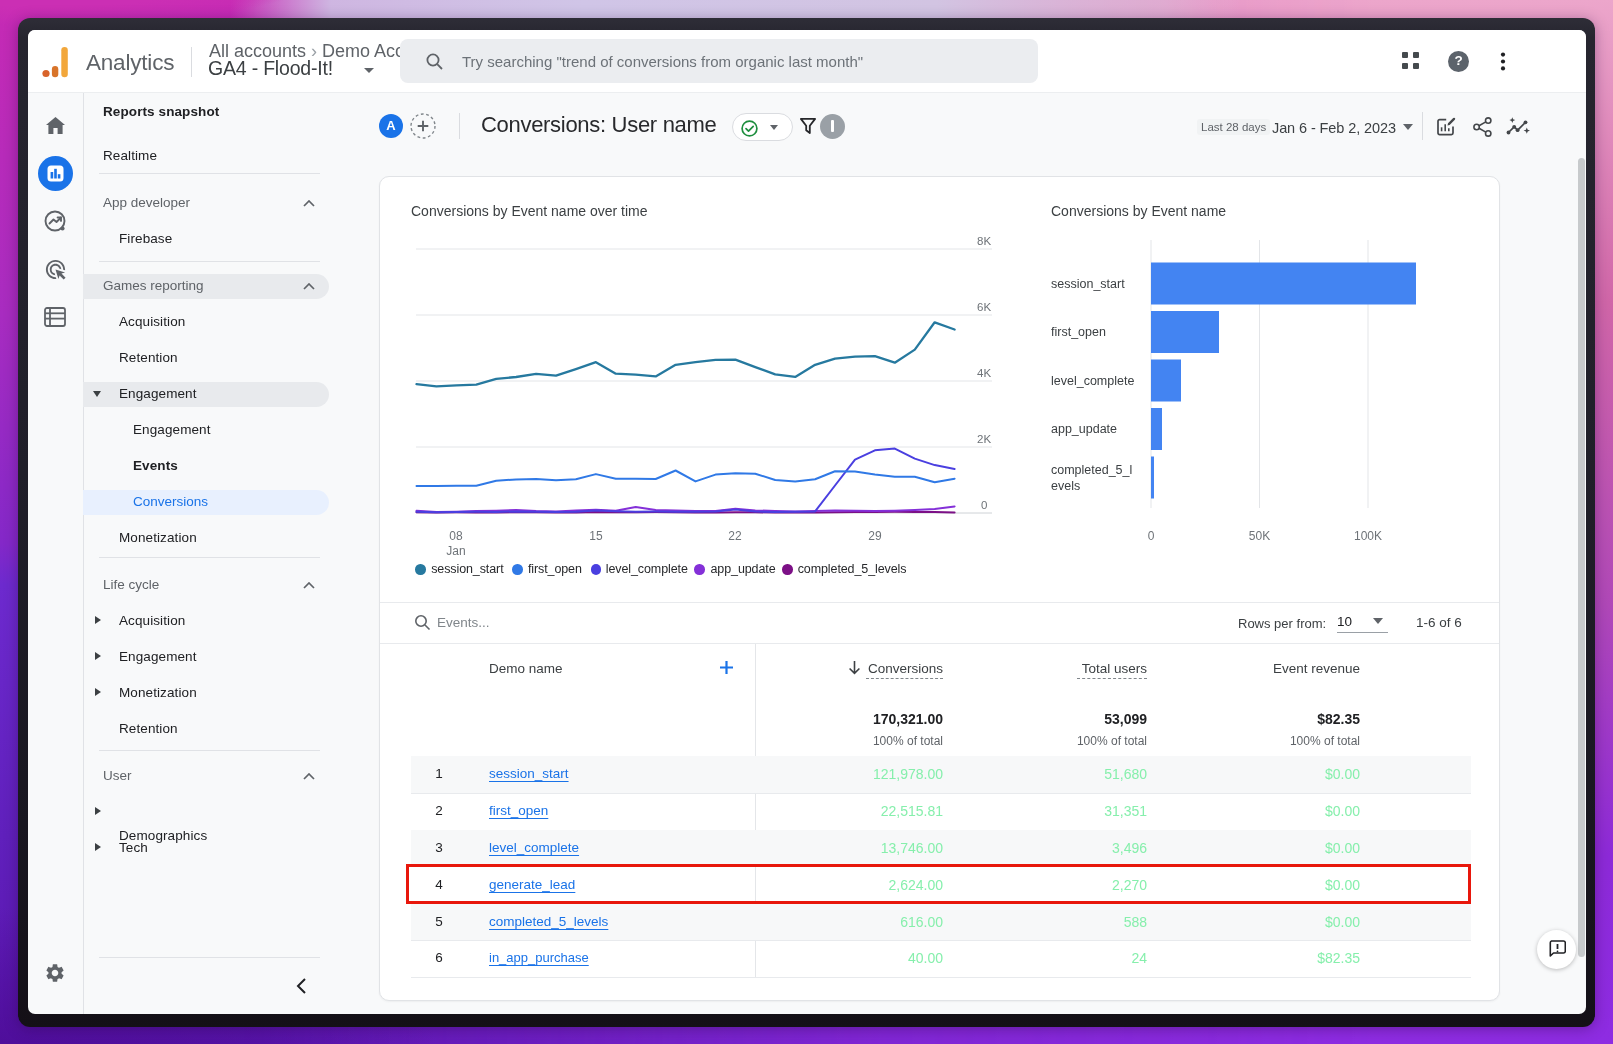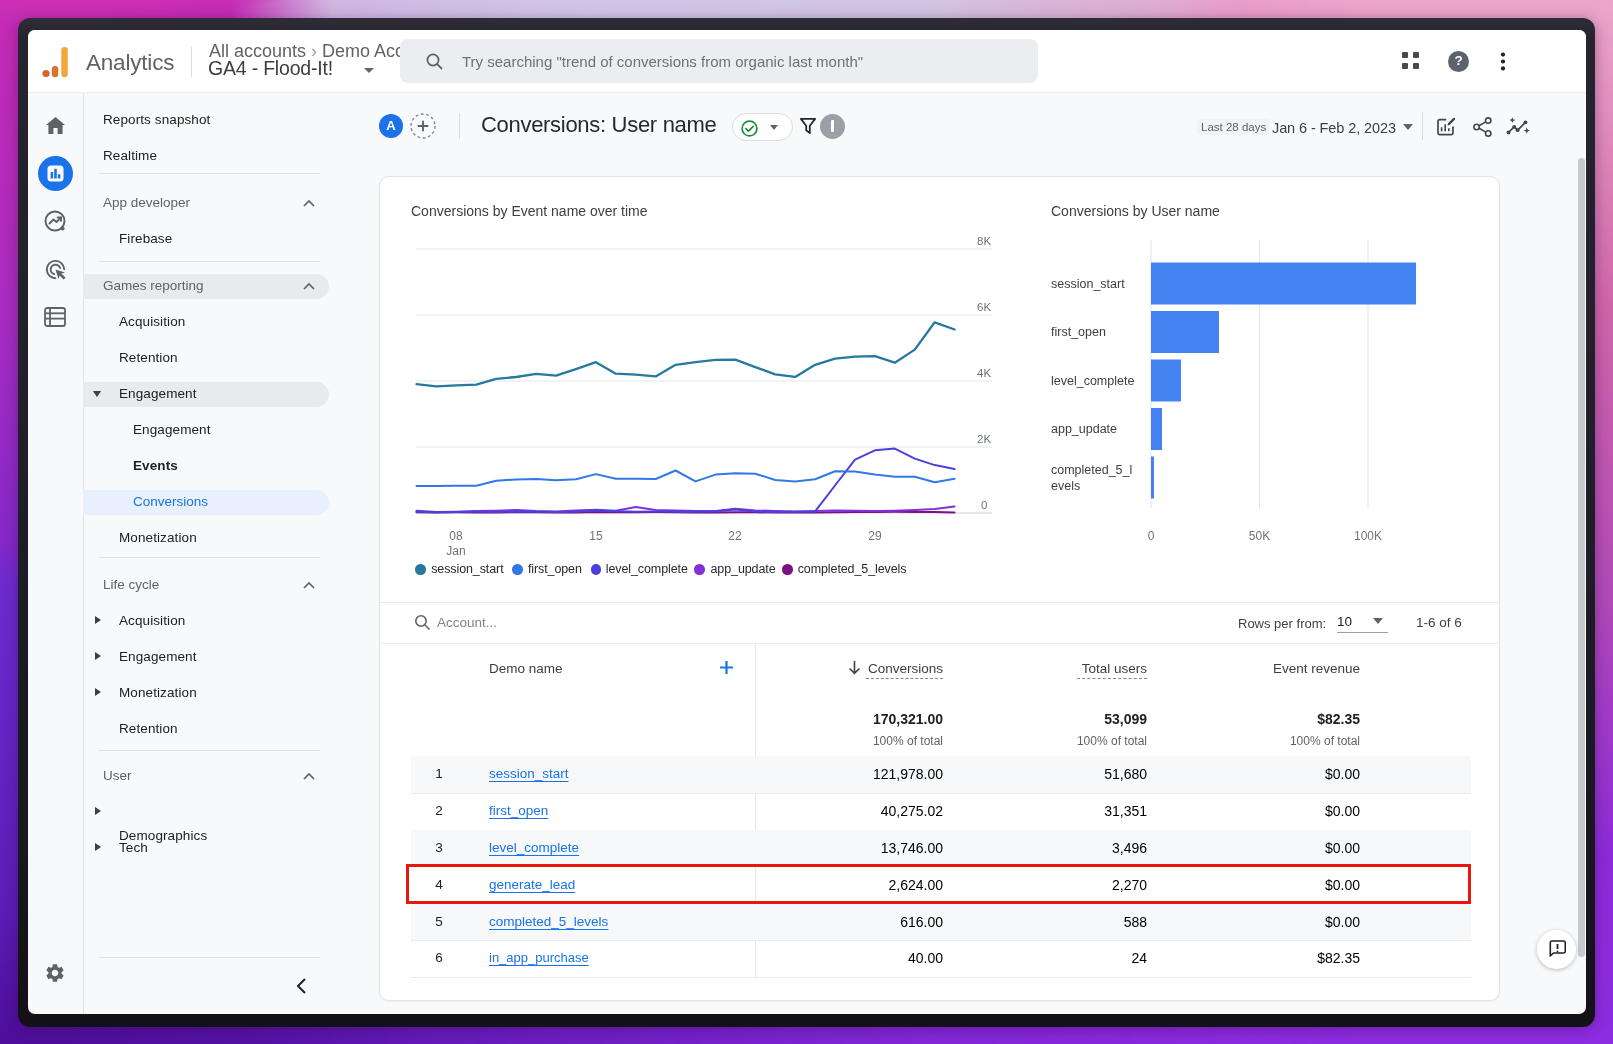--- a/index.html
+++ b/index.html
@@ -10,21 +10,21 @@
 .screen{position:absolute;left:28px;top:30px;width:1558px;height:984px;background:#f8f9fa;border-radius:7px;overflow:hidden}
 .topbar{position:absolute;left:28px;top:30px;width:1558px;height:63px;background:#fff;border-radius:7px 7px 0 0}
 .g7{color:#5f6368}
 .g8{color:#3c4043}
 .g9{color:#202124}
 .navtxt{font-size:13.5px;color:#202124;letter-spacing:.1px}
 .navhead{font-size:13.5px;color:#5f6368}
 .hr{position:absolute;height:1px;background:#e0e2e6}
 .vr{position:absolute;width:1px;background:#dadce0}
 .link{color:#1a73e8;text-decoration:underline;text-underline-offset:3px;text-decoration-thickness:1px}
-.num{font-size:14px;color:#000000}
+.num{font-size:14px;color:#86efac}
 .rt{text-align:right}
 </style></head>
 <body>
 <div id="page">
 <svg class="abs" style="left:0;top:0" width="1613" height="1044" viewBox="0 0 1613 1044">
 <defs>
 <linearGradient id="wl" x1="0" y1="0" x2="0" y2="1">
 <stop offset="0" stop-color="#c62ab4"></stop>
           <stop offset=".3" stop-color="#a82cc0"></stop>
 <stop offset=".52" stop-color="#8428c8"></stop>
@@ -127,21 +127,21 @@
     </svg>
 <svg class="abs" style="left:44px;top:307px" width="22" height="20" viewBox="0 0 22 20" fill="none" stroke="#5f6368" stroke-width="1.8">
       <rect x="1" y="1" width="20" height="18" rx="2"></rect>
       <line x1="1" y1="6.3" x2="21" y2="6.3"></line>
       <line x1="1" y1="11.6" x2="21" y2="11.6"></line>
       <line x1="6" y1="1" x2="6" y2="19"></line>
     </svg>
 <svg class="abs" style="left:44px;top:962px" width="22" height="22" viewBox="0 0 24 24" fill="#5f6368">
       <path d="M19.14 12.94c.04-.3.06-.61.06-.94 0-.32-.02-.64-.07-.94l2.03-1.58c.18-.14.23-.41.12-.61l-1.92-3.32c-.12-.22-.37-.29-.59-.22l-2.39.96c-.5-.38-1.03-.7-1.62-.94l-.36-2.54c-.04-.24-.24-.41-.48-.41h-3.84c-.24 0-.43.17-.47.41l-.36 2.54c-.59.24-1.13.57-1.62.94l-2.39-.96c-.22-.08-.47 0-.59.22L2.74 8.87c-.12.21-.08.47.12.61l2.03 1.58c-.05.3-.09.63-.09.94s.02.64.07.94l-2.03 1.58c-.18.14-.23.41-.12.61l1.92 3.32c.12.22.37.29.59.22l2.39-.96c.5.38 1.03.7 1.62.94l.36 2.54c.05.24.24.41.48.41h3.84c.24 0 .44-.17.47-.41l.36-2.54c.59-.24 1.13-.56 1.62-.94l2.39.96c.22.08.47 0 .59-.22l1.92-3.32c.12-.22.07-.47-.12-.61l-2.01-1.58zM12 15.6c-1.98 0-3.6-1.62-3.6-3.6s1.62-3.6 3.6-3.6 3.6 1.62 3.6 3.6-1.62 3.6-3.6 3.6z"></path>
     </svg>
-<div class="abs navtxt" style="left:103px;top:112px;font-weight:400">Reports snapshot</div>
+<div class="abs navtxt" style="left:103px;top:104px;font-weight:700">Reports snapshot</div>
 <div class="abs navtxt" style="left:103px;top:148px;font-weight:400">Realtime</div>
 <div class="hr" style="left:99px;top:173px;width:221px"></div>
 <div class="abs navhead" style="left:103px;top:195px;font-weight:400">App developer</div>
 <svg class="abs" style="left:303px;top:200px" width="12" height="7" viewBox="0 0 12 7" fill="none" stroke="#5f6368" stroke-width="1.7">
       <path d="M1 6 L6 1 L11 6"></path>
     </svg>
 <div class="abs navtxt" style="left:119px;top:231px;font-weight:400">Firebase</div>
 <div class="hr" style="left:99px;top:261px;width:221px"></div>
 <div class="abs" style="left:83px;top:274px;width:246px;height:25px;background:#e8eaed;border-radius:0 14px 14px 0"></div>
 <div class="abs navhead" style="left:103px;top:278px;font-weight:400">Games reporting</div>
@@ -226,21 +226,21 @@
       <circle cx="2.5" cy="16.5" r="1.9" fill="#44474a" stroke="none"></circle>
       <circle cx="8.2" cy="10.8" r="1.9" fill="#44474a" stroke="none"></circle>
       <circle cx="11.6" cy="14.2" r="1.9" fill="#44474a" stroke="none"></circle>
       <circle cx="19.5" cy="6.3" r="1.9" fill="#44474a" stroke="none"></circle>
       <path d="M6.3 1.2 L7.1 3.3 L9.2 4.1 L7.1 4.9 L6.3 7 L5.5 4.9 L3.4 4.1 L5.5 3.3 Z" fill="#44474a" stroke="none"></path>
       <path d="M20.8 11.4 L21.7 13.7 L24 14.6 L21.7 15.5 L20.8 17.8 L19.9 15.5 L17.6 14.6 L19.9 13.7 Z" fill="#44474a" stroke="none"></path>
     </svg>
 
 <div class="abs" style="left:379px;top:176px;width:1121px;height:825px;background:#fff;border:1px solid #e1e3e6;border-radius:10px;box-shadow:0 1px 2px rgba(60,64,67,.06)"></div>
 <div class="abs g8" style="left:411px;top:203px;font-size:14px">Conversions by Event name over time</div>
-<div class="abs g8" style="left:1051px;top:203px;font-size:14px">Conversions by User name</div>
+<div class="abs g8" style="left:1051px;top:203px;font-size:14px">Conversions by Event name</div>
 <svg class="abs" style="left:400px;top:230px" width="600" height="330" viewBox="0 0 600 330">
 <g stroke="#e3e5e8" stroke-width="1">
 <line x1="16" y1="19" x2="592" y2="19"></line>
 <line x1="16" y1="85" x2="592" y2="85"></line>
 <line x1="16" y1="151" x2="592" y2="151"></line>
 <line x1="16" y1="217" x2="592" y2="217"></line>
 </g>
 <line x1="16" y1="283" x2="592" y2="283" stroke="#ced2d6" stroke-width="1"></line>
 <g fill="none" stroke-linejoin="round" stroke-linecap="round">
 <polyline stroke="#7c1086" stroke-width="2" points="16.5,282.3 36.4,282.4 56.4,282.3 76.3,282.5 96.2,282.4 116.1,282.3 136.1,282.3 156.0,282.5 175.9,282.4 195.9,282.1 215.8,282.3 235.7,282.3 255.7,282.1 275.6,282.3 295.5,282.4 315.5,282.5 335.4,282.3 355.3,282.3 375.2,282.5 395.2,282.6 415.1,282.6 435.0,282.3 455.0,282.1 474.9,281.9 494.8,281.8 514.8,281.9 534.7,282.1 554.6,282.4"></polyline>
@@ -298,21 +298,21 @@
 <div class="abs g8" style="left:1051px;top:325px;font-size:12.5px">first_open</div>
 <div class="abs g8" style="left:1051px;top:374px;font-size:12.5px">level_complete</div>
 <div class="abs g8" style="left:1051px;top:422px;font-size:12.5px">app_update</div>
 <div class="abs g8" style="left:1051px;top:463px;font-size:12.5px;width:86px;line-height:15.5px;word-break:break-all">completed_5_levels</div>
 
 <div class="hr" style="left:380px;top:602px;width:1119px;background:#e8eaed"></div>
 <svg class="abs" style="left:414px;top:614px" width="17" height="17" viewBox="0 0 17 17" fill="none" stroke="#5f6368" stroke-width="1.6">
       <circle cx="7" cy="7" r="5.2"></circle>
       <line x1="11" y1="11" x2="15.5" y2="15.5"></line>
     </svg>
-<div class="abs" style="left:437px;top:615px;font-size:13.5px;color:#80868b">Account...</div>
+<div class="abs" style="left:437px;top:615px;font-size:13.5px;color:#80868b">Events...</div>
 <div class="abs g8" style="left:1238px;top:616px;font-size:13px">Rows per from:</div>
 <div class="abs g9" style="left:1337px;top:614px;font-size:13.5px">10</div>
 <div class="hr" style="left:1337px;top:632px;width:51px;background:#9aa0a6"></div>
 <div class="abs" style="left:1373px;top:618px;width:0;height:0;border-left:5.5px solid transparent;border-right:5.5px solid transparent;border-top:6.5px solid #5f6368"></div>
 <div class="abs g8" style="left:1416px;top:615px;font-size:13.5px">1-6 of 6</div>
 <div class="hr" style="left:380px;top:643px;width:1119px;background:#e8eaed"></div>
 
 <div class="vr" style="left:755px;top:644px;height:333px;background:#e4e6e9"></div>
 <div class="abs g8" style="left:489px;top:661px;font-size:13.5px;font-weight:500">Demo name</div>
 <svg class="abs" style="left:719px;top:660px" width="15" height="15" viewBox="0 0 15 15" stroke="#1a73e8" stroke-width="2.2">
@@ -335,21 +335,21 @@
 <div class="hr" style="left:411px;top:755.5px;width:1060px;background:#e8eaed"></div>
 <div class="abs" style="left:411px;top:756.0px;width:1060px;height:36.8px;background:#f7f8f9"></div>
 <div class="abs g9" style="left:430px;top:766.4px;width:18px;font-size:13.5px;text-align:center">1</div>
 <div class="abs link" style="left:489px;top:766.4px;font-size:13.5px">session_start</div>
 <div class="abs num rt" style="left:793px;top:766.4px;width:150px">121,978.00</div>
 <div class="abs num rt" style="left:997px;top:766.4px;width:150px">51,680</div>
 <div class="abs num rt" style="left:1210px;top:766.4px;width:150px">$0.00</div>
 <div class="hr" style="left:411px;top:792.8px;width:1060px;background:#e8eaed"></div>
 <div class="abs g9" style="left:430px;top:803.2px;width:18px;font-size:13.5px;text-align:center">2</div>
 <div class="abs link" style="left:489px;top:803.2px;font-size:13.5px">first_open</div>
-<div class="abs num rt" style="left:793px;top:803.2px;width:150px">40,275.02</div>
+<div class="abs num rt" style="left:793px;top:803.2px;width:150px">22,515.81</div>
 <div class="abs num rt" style="left:997px;top:803.2px;width:150px">31,351</div>
 <div class="abs num rt" style="left:1210px;top:803.2px;width:150px">$0.00</div>
 <div class="hr" style="left:411px;top:829.6px;width:1060px;background:#e8eaed"></div>
 <div class="abs" style="left:411px;top:829.6px;width:1060px;height:36.8px;background:#f7f8f9"></div>
 <div class="abs g9" style="left:430px;top:840.0px;width:18px;font-size:13.5px;text-align:center">3</div>
 <div class="abs link" style="left:489px;top:840.0px;font-size:13.5px">level_complete</div>
 <div class="abs num rt" style="left:793px;top:840.0px;width:150px">13,746.00</div>
 <div class="abs num rt" style="left:997px;top:840.0px;width:150px">3,496</div>
 <div class="abs num rt" style="left:1210px;top:840.0px;width:150px">$0.00</div>
 <div class="hr" style="left:411px;top:866.4px;width:1060px;background:#e8eaed"></div>

